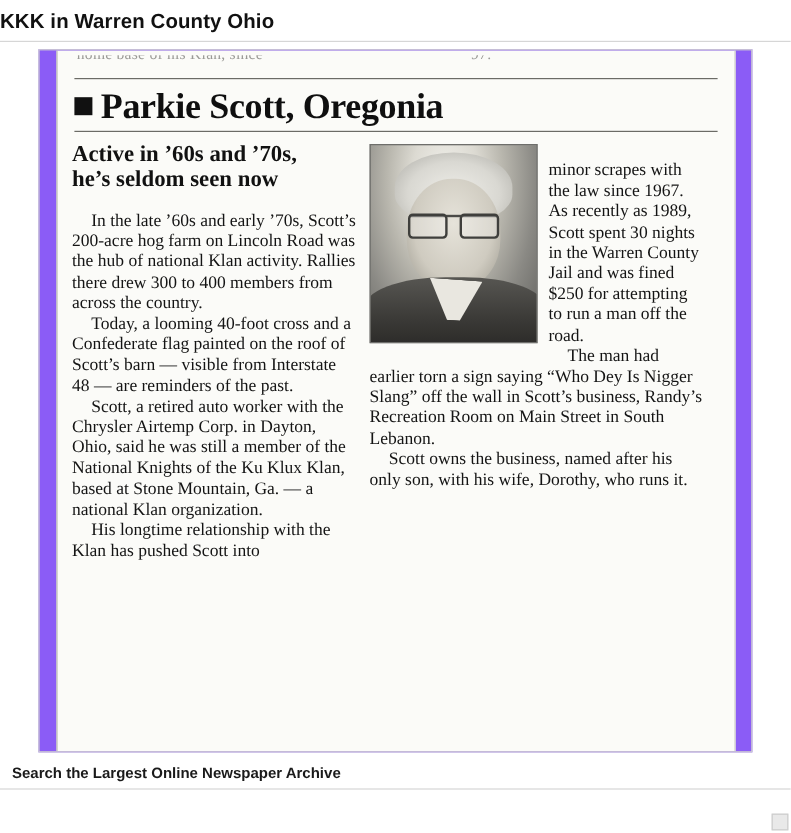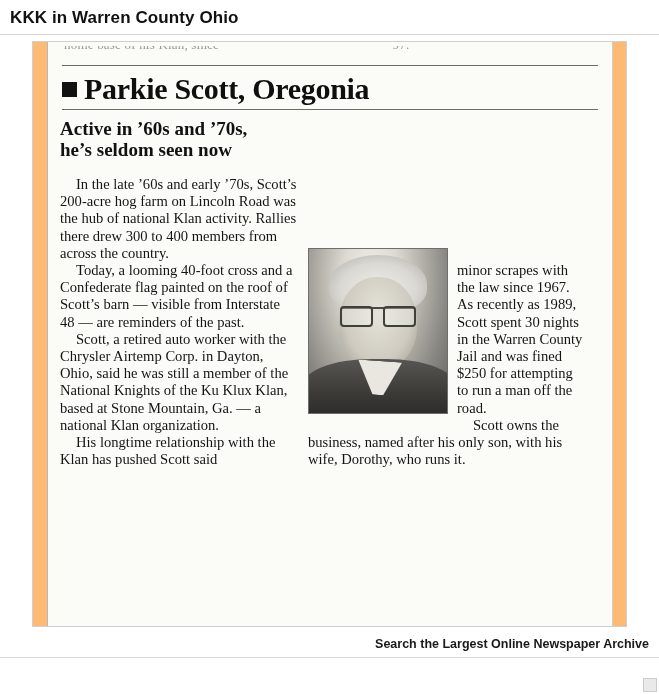--- a/index.html
+++ b/index.html
@@ -19,34 +19,34 @@
     height: 694px;
     position: relative;
     box-sizing: border-box;
     background: #ffffff;
   }
   .page-title {
     font-family: "Liberation Sans", sans-serif;
     font-size: 17px;
     font-weight: bold;
     color: #111111;
-    padding: 8px 10px 6px 10px;
+    padding: 8px 10px 6px 0;
     letter-spacing: 0.1px;
   }
   .divider {
     height: 1px;
     background: #d6d6d6;
     margin: 0 0 0 0;
   }
   .clip-area {
     position: relative;
     margin: 6px auto 0 auto;
     width: 595px;
     height: 586px;
-    background: #fdba74;
+    background: #8b5cf6;
     border: 1px solid #cfcfcf;
     box-sizing: border-box;
     overflow: hidden;
   }
   .clip-inner {
     position: absolute;
     left: 14px;
     top: 0px;
     width: 566px;
     height: 584px;
@@ -100,21 +100,21 @@
     vertical-align: 2px;
   }
   .rule-mid {
     height: 1px;
     background: #6b6b66;
     margin: 3px 2px 8px 2px;
   }
   .columns {
     display: flex;
     gap: 0;
-    align-items: flex-end;
+    align-items: flex-start;
   }
   .col-left {
     width: 248px;
     padding-right: 10px;
     box-sizing: border-box;
   }
   .col-right {
     width: 278px;
     box-sizing: border-box;
   }
@@ -198,21 +198,20 @@
     background: #e9e7e0;
     transform: rotate(4deg);
     clip-path: polygon(0 0, 100% 0, 62% 100%, 38% 100%);
   }
   .footer-note {
     font-family: "Liberation Sans", sans-serif;
     font-size: 12.5px;
     font-weight: bold;
     color: #1a1a1a;
     padding: 10px 10px 6px 10px;
-    text-align: right;
   }
   .bottom-rule {
     height: 1px;
     background: #d6d6d6;
   }
   .scroll-hint {
     position: absolute;
     right: 2px;
     bottom: 2px;
     width: 12px;
@@ -249,39 +248,40 @@
 
         <div class="col-left">
           <div class="subhead">
             <div>Active in ’60s and ’70s,</div>
             <div>he’s seldom seen now</div>
           </div>
           <div class="body-text">
             <p>In the late ’60s and early ’70s, Scott’s 200-acre hog farm on Lincoln Road was the hub of national Klan activity. Rallies there drew 300 to 400 members from across the country.</p>
             <p>Today, a looming 40-foot cross and a Confederate flag painted on the roof of Scott’s barn — visible from Interstate 48 — are reminders of the past.</p>
             <p>Scott, a retired auto worker with the Chrysler Airtemp Corp. in Dayton, Ohio, said he was still a member of the National Knights of the Ku Klux Klan, based at Stone Mountain, Ga. — a national Klan organization.</p>
-            <p>His longtime relationship with the Klan has pushed Scott said</p>
+            <p>His longtime relationship with the Klan has pushed Scott into</p>
           </div>
         </div>
 
         <div class="col-right">
           <div class="photo-wrap">
             <div class="photo">
               <div class="bg"></div>
               <div class="hair"></div>
               <div class="face"></div>
               <div class="glasses"></div>
               <div class="lensL"></div>
               <div class="lensR"></div>
               <div class="body"></div>
               <div class="collar"></div>
             </div>
           </div>
           <div class="body-text">
             <p style="text-indent:0">minor scrapes with the law since 1967. As recently as 1989, Scott spent 30 nights in the Warren County Jail and was fined $250 for attempting to run a man off the road.</p>
+            <p>The man had earlier torn a sign saying “Who Dey Is Nigger Slang” off the wall in Scott’s business, Randy’s Recreation Room on Main Street in South Lebanon.</p>
             <p>Scott owns the business, named after his only son, with his wife, Dorothy, who runs it.</p>
           </div>
         </div>
 
       </div>
     </div>
   </div>
 
   <div class="footer-note">Search the Largest Online Newspaper Archive</div>
   <div class="bottom-rule"></div>

